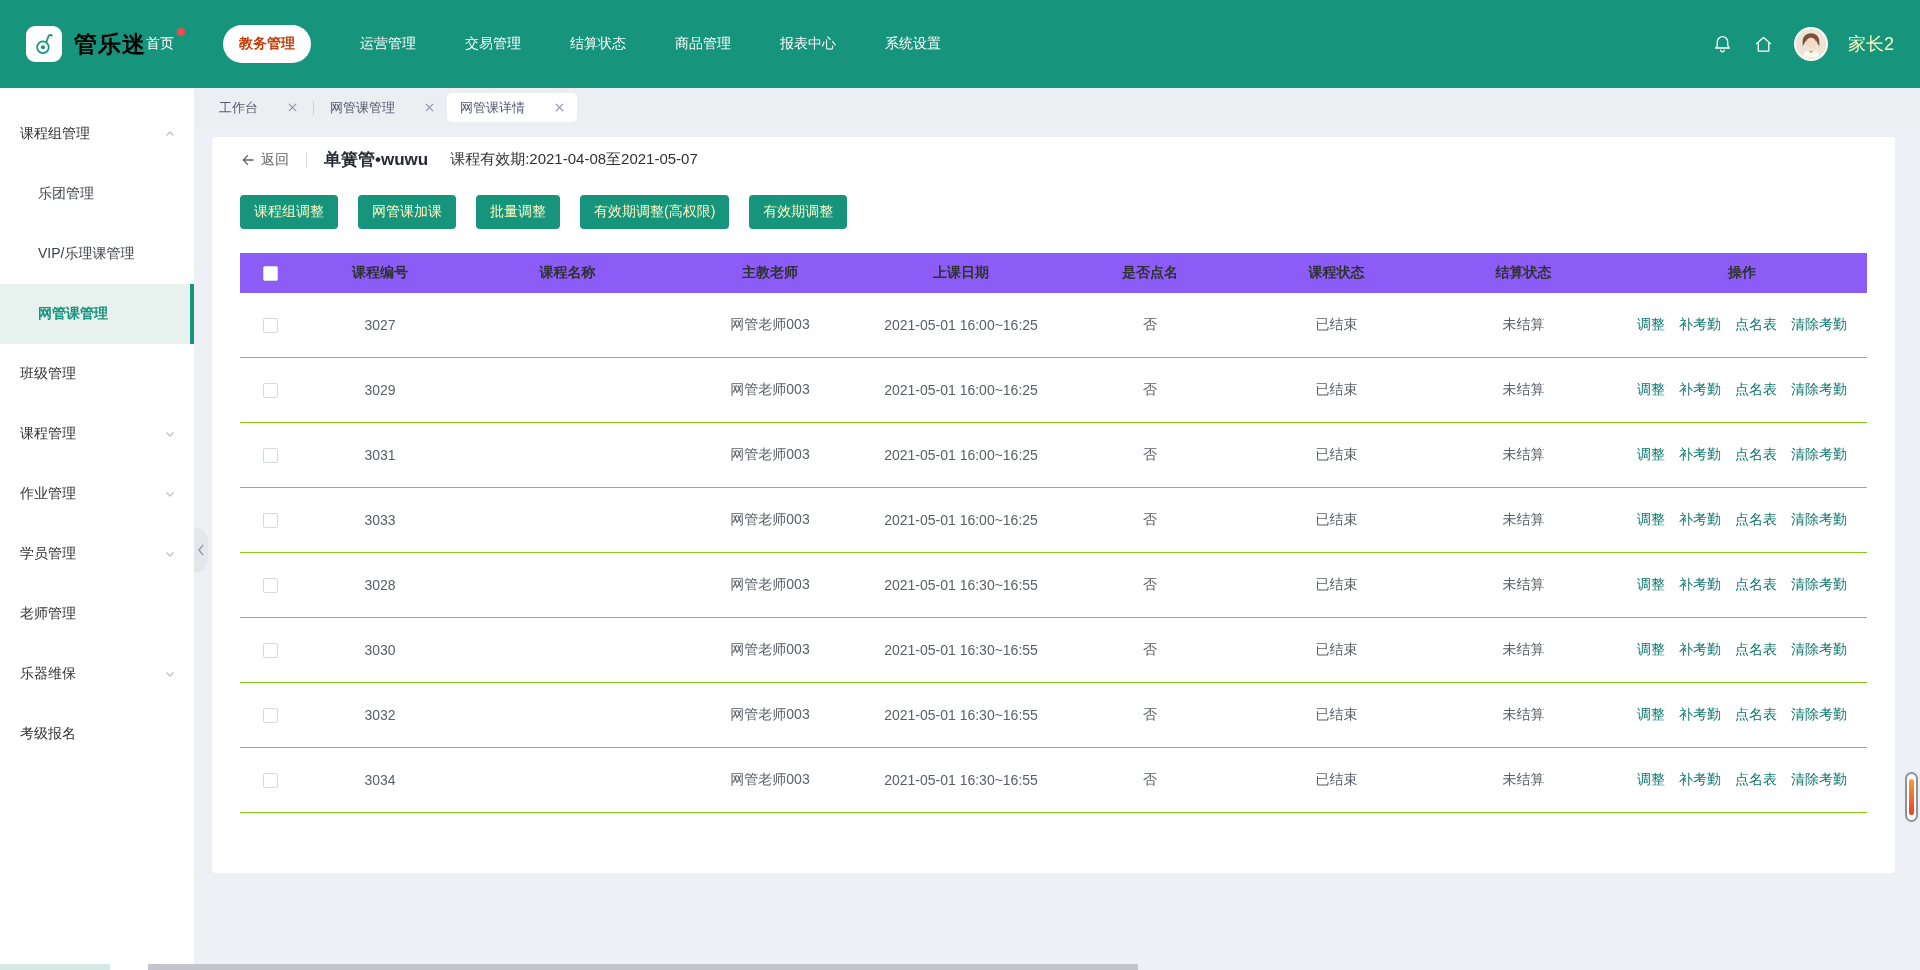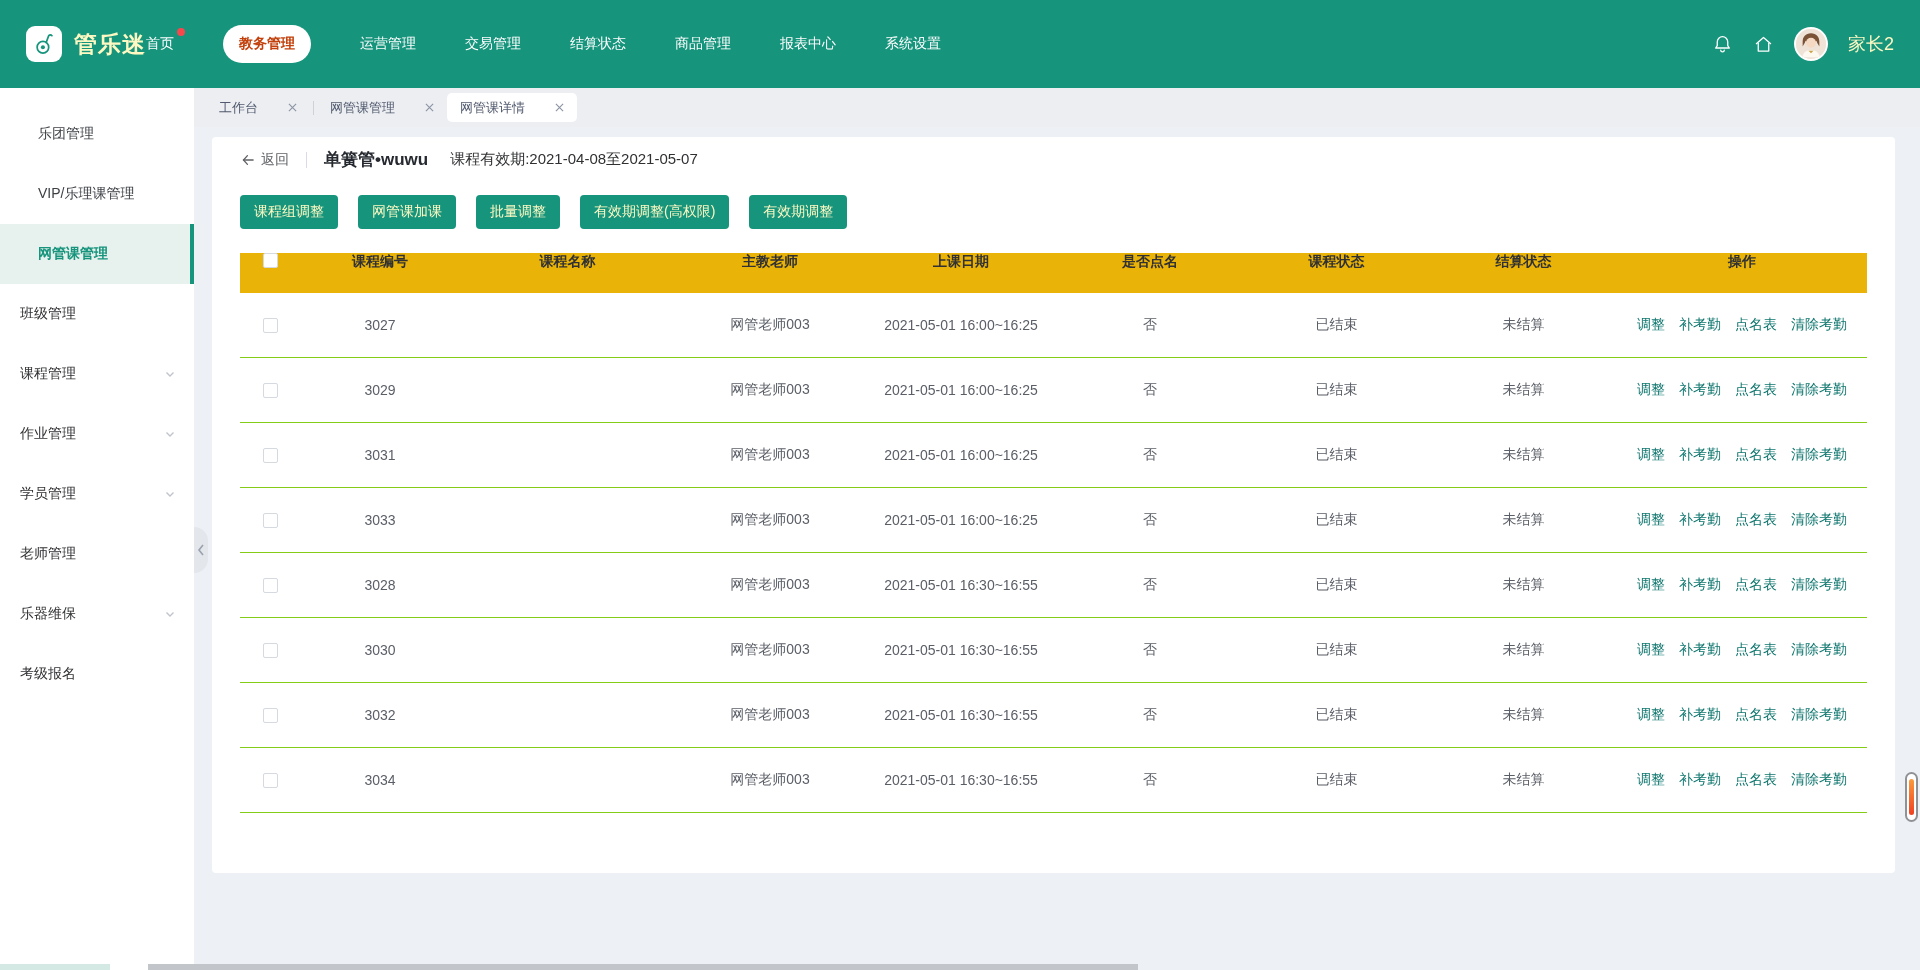--- a/index.html
+++ b/index.html
@@ -6,21 +6,21 @@
   html,body { width:1920px; height:970px; overflow:hidden;
     font-family:"Liberation Sans","DejaVu Sans",sans-serif;
     background:#edf1f6; }
   a { text-decoration:none; cursor:pointer; }
 
   
   .navbar { position:fixed; top:0; left:0; width:1920px; height:88px;
     background:#16947C; display:flex; align-items:center; padding:0 26px; z-index:30; }
   .logo { width:36px; height:36px; background:#fff; border-radius:9px;
     display:flex; align-items:center; justify-content:center; margin-right:12px; flex:0 0 auto; }
-  .brand { color:#fef9c3; font-size:23px; font-weight:bold; letter-spacing:1px; }
+  .brand { color:#000000; font-size:23px; font-weight:bold; letter-spacing:1px; }
   .nav { display:flex; align-items:center; gap:49px; }
   .nav-item { position:relative; color:#fff; font-size:14px; cursor:pointer; white-space:nowrap; }
   .nav-item.active { background:#fff; color:#c2410c; font-weight:bold;
     padding:10px 16px; border-radius:19px; }
   .nav-dot { position:absolute; top:-7px; right:-11px; width:8px; height:8px;
     border-radius:50%; background:#f5484d; }
   .nav-right { margin-left:auto; display:flex; align-items:center; gap:20px; }
   .icon-btn { display:flex; align-items:center; cursor:pointer; }
   .avatar { width:34px; height:34px; border-radius:50%; overflow:hidden;
     border:2px solid rgba(255,255,255,.95); background:#f4e8dc; cursor:pointer; }
@@ -55,21 +55,21 @@
   .vdiv { width:1px; height:16px; background:#d8dce5; margin:0 17px; }
   .page-title { font-size:17px; font-weight:bold; color:#262a30; }
   .validity { font-size:15px; color:#303133; margin-left:22px; }
 
   .btn-row { display:flex; gap:20px; margin-top:24px; }
   .btn { height:34px; padding:0 14px; background:#16947C; color:#fef9c3; font-size:14px;
     border:none; border-radius:4px; display:flex; align-items:center; cursor:pointer; white-space:nowrap; }
 
   
   .table { margin-top:24px; }
-  .thead { display:flex; height:40px; background:#eab308; align-items:flex-start; }
+  .thead { display:flex; height:40px; background:#8b5cf6; align-items:center; }
   .trow  { display:flex; height:65px; align-items:center; border-bottom:1px solid #84cc16; }
   .cell { display:flex; align-items:center; justify-content:center; text-align:center;
     font-size:14px; color:#5a5e66; }
   .thead .cell { color:#303133; font-weight:bold; font-size:14px; }
   .c0{width:60px;} .c1{width:160px;} .c2{width:215px;} .c3{width:190px;} .c4{width:192px;}
   .c5{width:186px;} .c6{width:187px;} .c7{width:187px;} .c8{flex:1;}
   .checkbox { width:15px; height:15px; background:#fff; border:1px solid #d5d9e0;
     border-radius:2px; cursor:pointer; }
   .ops { gap:14px; }
   .op { color:#0f766e; font-size:14px; white-space:nowrap; }
@@ -134,20 +134,28 @@
         <circle cx="18" cy="16.5" r="6" fill="#f6d9c2"></circle>
         <path d="M7.5 34c1-6.5 5.5-8.5 10.5-8.5s9.5 2 10.5 8.5z" fill="#fdf8f0"></path>
         <path d="M15 26h6l-3 3z" fill="#c9a24a"></path>
       </svg>
     </span>
     <span class="username">家长2</span>
   </div>
 </header>
 
 <aside class="sidebar">
+  <div class="side-item">
+    <span>课程组管理</span>
+    <span class="chev">
+      <svg width="12" height="12" viewBox="0 0 12 12" fill="none" stroke="#c0c4cc" stroke-width="1.4">
+          <path d="M2.5 7.5 6 4l3.5 3.5"></path>
+        </svg>
+    </span>
+  </div>
   <div class="side-item sub">乐团管理</div>
   <div class="side-item sub">VIP/乐理课管理</div>
   <div class="side-item sub active">网管课管理</div>
   <div class="side-item">班级管理</div>
   <div class="side-item">
     <span>课程管理</span>
     <span class="chev">
       <svg width="12" height="12" viewBox="0 0 12 12" fill="none" stroke="#c0c4cc" stroke-width="1.4">
           <path d="M2.5 4.5 6 8l3.5-3.5"></path>
         </svg>

